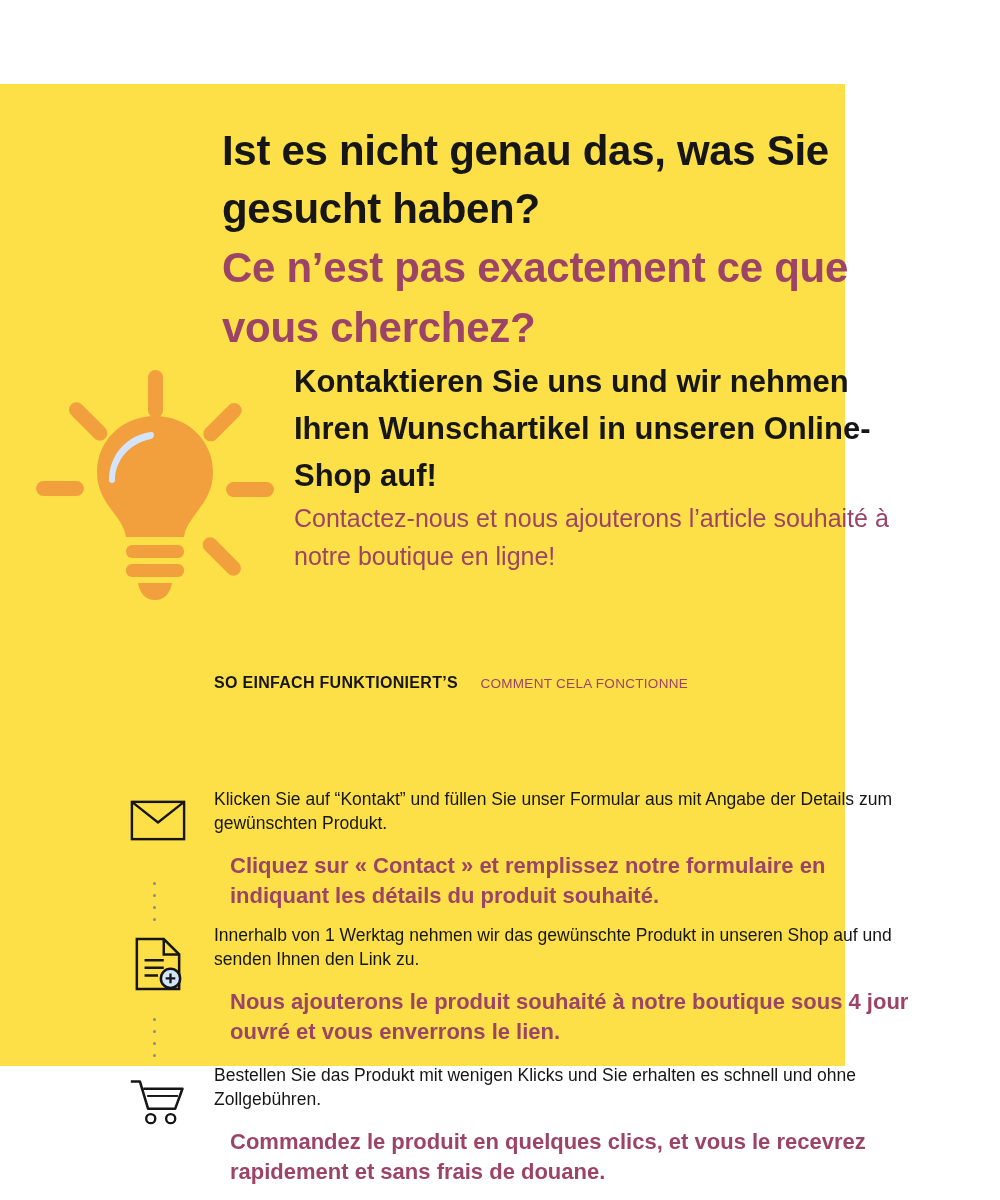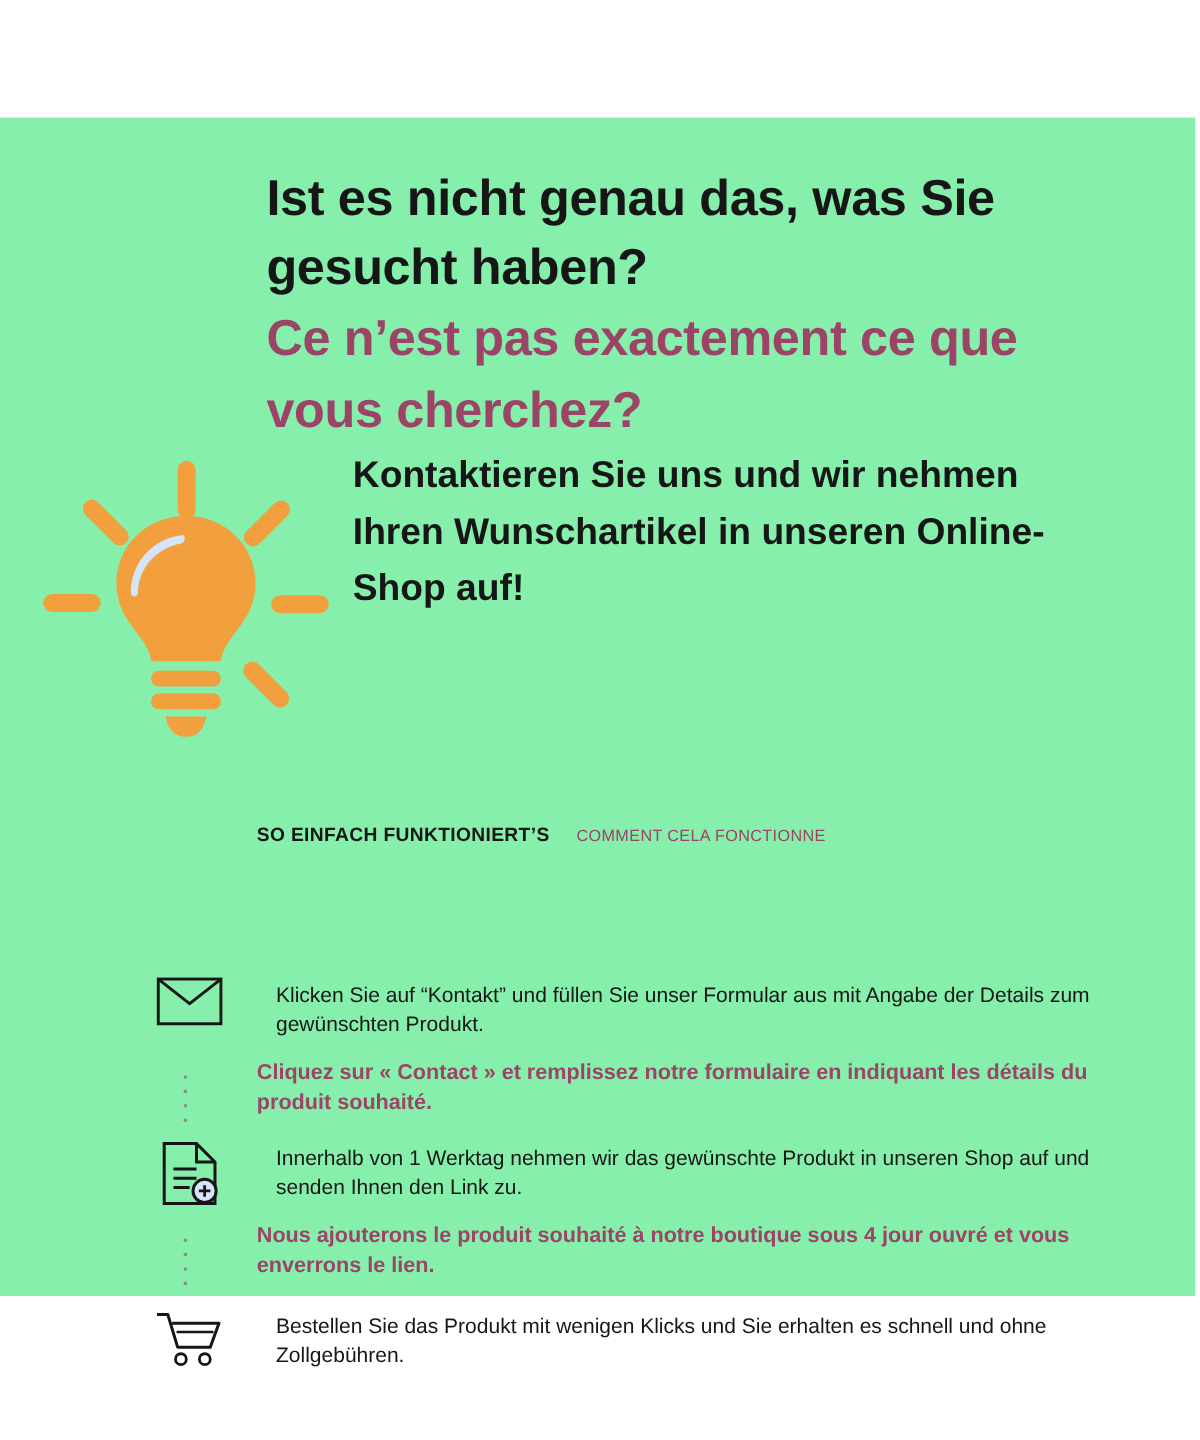--- a/index.html
+++ b/index.html
@@ -9,24 +9,24 @@
   }
   body {
     width: 1000px;
     height: 1200px;
     font-family: "Liberation Sans", sans-serif;
     overflow: hidden;
   }
   .banner {
     position: absolute;
     left: 0;
-    top: 98px;
-    width: 996px;
+    top: 84px;
+    width: 845px;
     height: 982px;
-    background: #86efac;
+    background: #fde047;
   }
   
   .headline {
     position: absolute;
     left: 222px;
     top: 38px;
     width: 720px;
   }
   .headline .de {
     font-size: 42px;
@@ -122,28 +122,28 @@
     padding-top: 12px;
   }
   .step-body {
     flex: 1;
     padding-left: 18px;
   }
   .step-body .de {
     font-size: 17.5px;
     color: #161616;
     line-height: 1.35;
+    margin: 0;
+  }
+  .step-body .fr {
+    font-size: 22px;
+    font-weight: bold;
+    color: #9c4368;
+    line-height: 1.35;
     margin: 16px;
-  }
-  .step-body .fr {
-    font-size: 18px;
-    font-weight: bold;
-    color: #9c4368;
-    line-height: 1.35;
-    margin: 0;
   }
   .step1 { top: 92px; }
   .step2 { top: 228px; }
   .step3 { top: 368px; }
   .dots {
     position: absolute;
     left: 153px;
     width: 4px;
   }
   .dots span {
@@ -183,20 +183,21 @@
           <rect x="96" y="181" width="58" height="13" rx="6"></rect>
           <rect x="96" y="200" width="58" height="13" rx="6"></rect>
           <path d="M108 219h34c-2 11-8 17-17 17s-15-6-17-17z"></path>
 
           <path d="M121 75c-22 4-36 22-36 41 0 4-6 4-6 0 0-25 18-45 42-48 4-1 4 6 0 7z" fill="#d4e4fb"></path>
         </g>
       </svg>
     </div>
     <div class="intro-text">
       <p class="de">Kontaktieren Sie uns und wir nehmen Ihren Wunschartikel in unseren Online-Shop auf!</p>
+      <p class="fr">Contactez-nous et nous ajouterons l’article souhaité à notre boutique en ligne!</p>
     </div>
   </div>
 
   <div class="steps-head">
     <span class="de">SO EINFACH FUNKTIONIERT’S</span>
     <span class="fr">COMMENT CELA FONCTIONNE</span>
   </div>
 
   <div class="steps">
 
@@ -247,17 +248,18 @@
       <div class="step-icon">
         <svg viewBox="0 0 64 54" width="58" height="49" aria-hidden="true">
           <path d="M2 6h10l9 30h30l8-22H16" fill="none" stroke="#161616" stroke-width="2.8" stroke-linejoin="round"></path>
           <path d="M20 22h34" stroke="#161616" stroke-width="2.2"></path>
           <circle cx="24" cy="47" r="5" fill="none" stroke="#161616" stroke-width="2.6"></circle>
           <circle cx="46" cy="47" r="5" fill="none" stroke="#161616" stroke-width="2.6"></circle>
         </svg>
       </div>
       <div class="step-body">
         <p class="de">Bestellen Sie das Produkt mit wenigen Klicks und Sie erhalten es schnell und ohne Zollgebühren.</p>
+        <p class="fr">Commandez le produit en quelques clics, et vous le recevrez rapidement et sans frais de douane.</p>
       </div>
     </div>
 
   </div>
 </div>
 
 </body></html>

